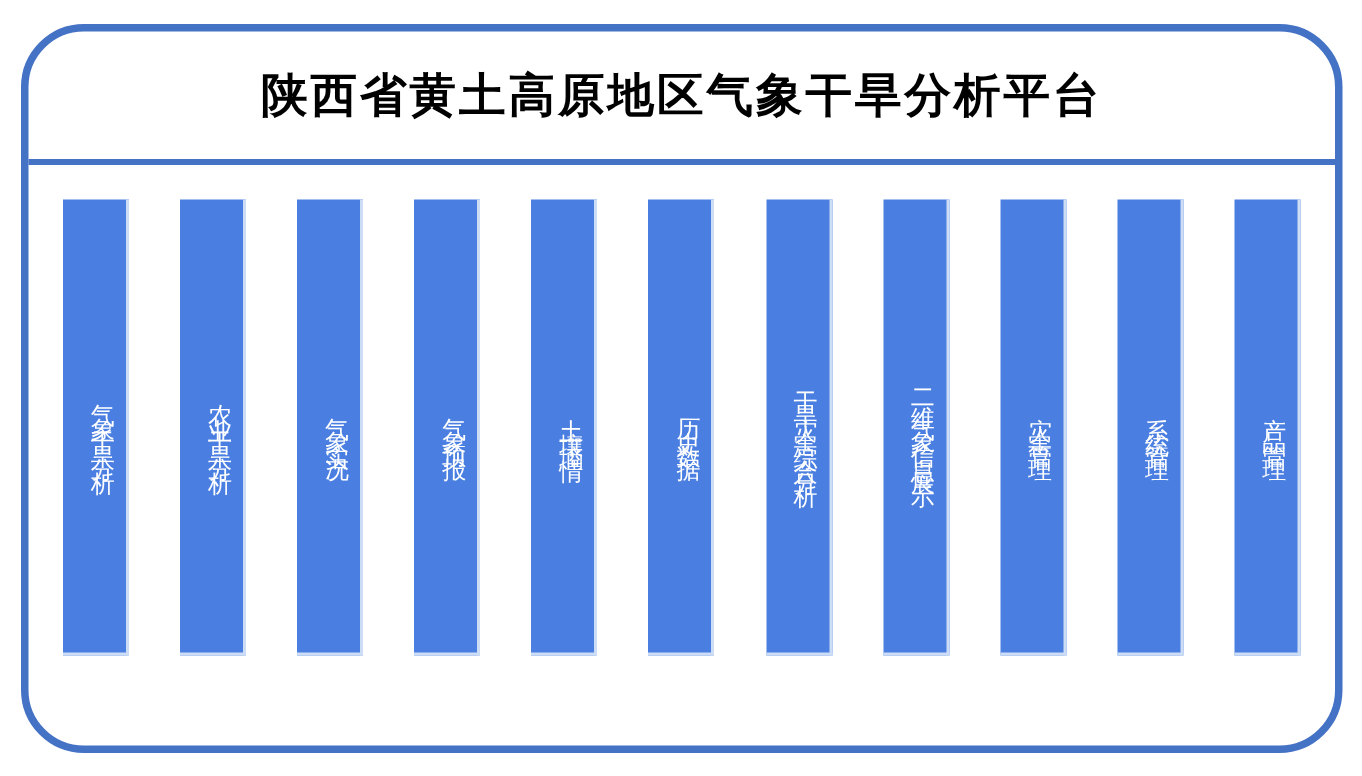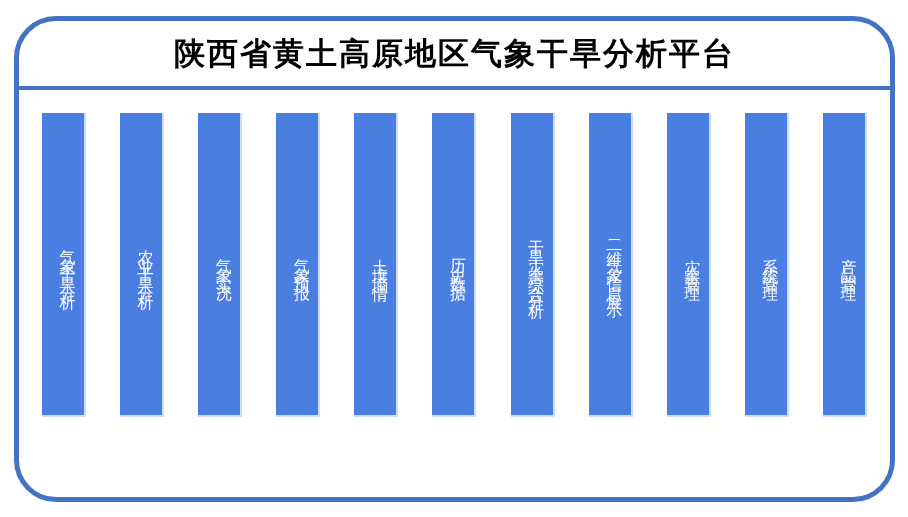--- a/index.html
+++ b/index.html
@@ -24,21 +24,21 @@
     position: absolute;
     left: 14px;
     top: 16px;
     width: 881px;
     height: 486px;
     border: 5px solid var(--border);
     border-radius: 42px;
     background: var(--background);
   }
   .header {
-    height: 69px;
+    height: 89px;
     border-bottom: 4px solid var(--border);
     display: flex;
     align-items: center;
     justify-content: center;
   }
   .title {
     font-size: 31px;
     font-weight: bold;
     color: var(--title-text);
     letter-spacing: 2px;

